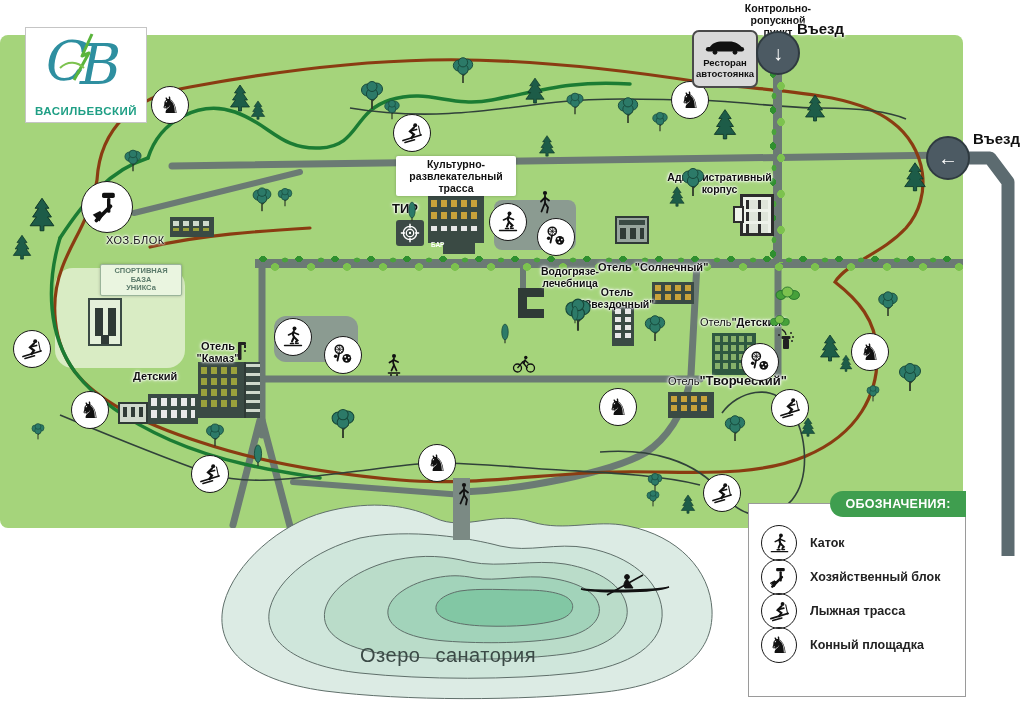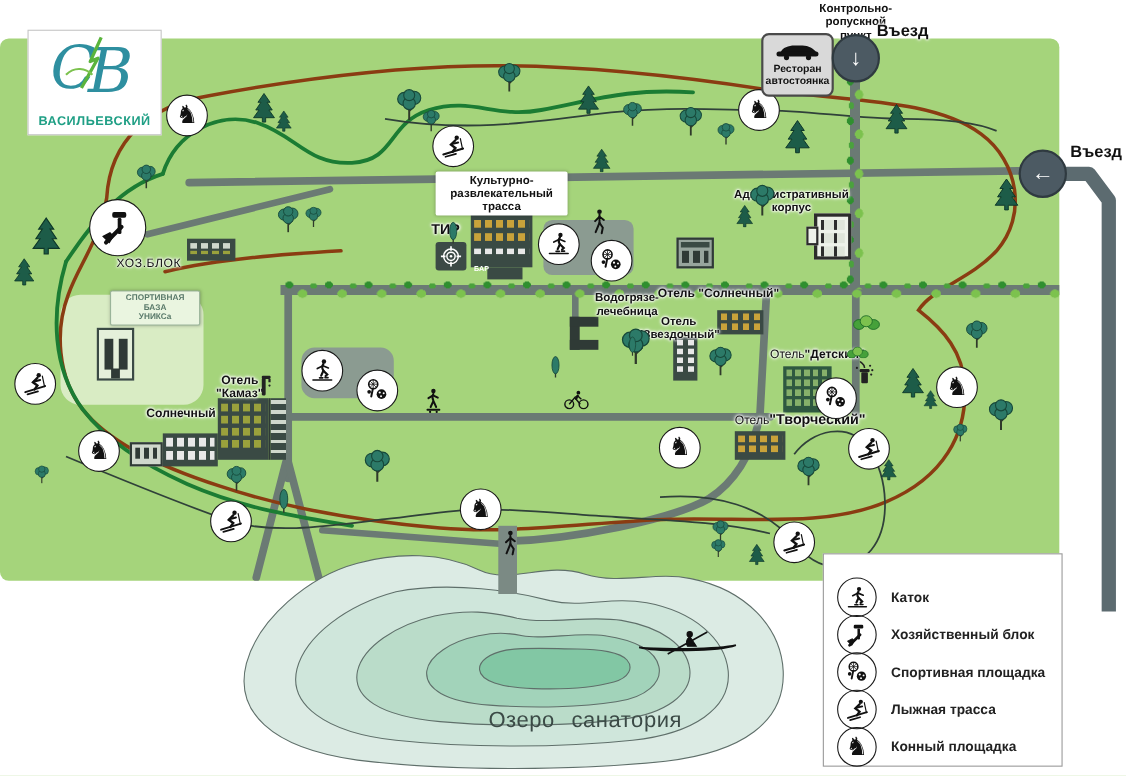--- a/index.html
+++ b/index.html
@@ -53,21 +53,21 @@
   
   #legend-tab{position:absolute;left:830px;top:491px;width:136px;height:26px;background:#3f9e4f;border-radius:13px 0 0 13px;
     color:#fff;font-weight:bold;font-size:12.5px;display:flex;align-items:center;justify-content:center;z-index:12;letter-spacing:.3px;}
   #legend-panel{position:absolute;left:748px;top:503px;width:218px;height:194px;background:#fff;border:1.5px solid #9a9a9a;
     z-index:11;box-sizing:border-box;padding-top:22px;}
   .legend-row{display:flex;align-items:center;height:34px;margin-left:12px;}
   .leg-circle{width:34px;height:34px;border-radius:50%;border:1.6px solid #1a1a1a;display:flex;align-items:center;justify-content:center;flex:0 0 auto;}
   .leg-circle svg{width:23px;height:23px;}
   .legend-row .leg-label{margin-left:13px;font-weight:bold;font-size:12.5px;color:#222;}
   #lake-wrap{position:absolute;left:210px;top:498px;width:515px;height:205px;z-index:4;}
-  #lake-label{position:absolute;left:150px;top:146px;width:260px;text-align:right;font-size:20px;color:#3b4a46;
+  #lake-label{position:absolute;left:150px;top:146px;width:260px;text-align:left;font-size:20px;color:#3b4a46;
     word-spacing:9px;letter-spacing:.5px;z-index:5;}
   #tir-box{position:absolute;left:396px;top:220px;width:28px;height:26px;background:#3c4a46;border-radius:3px;
     display:flex;align-items:center;justify-content:center;}
   #tir-box svg{width:20px;height:20px;}
 </style>
 </head>
 <body>
 
 <svg width="0" height="0" style="position:absolute" aria-hidden="true">
   <defs>
@@ -678,21 +678,21 @@
 БАЗА
 УНИКСа</div>
   <div class="lbl" style="left:538px;top:266px;width:64px;text-align:center;font-size:10.5px;">Водогрязе-
 лечебница</div>
   <div class="lbl" style="left:598px;top:261px;font-size:11px;">Отель "Солнечный"</div>
   <div class="lbl" style="left:572px;top:287px;width:90px;text-align:center;font-size:10.5px;">Отель
 "Звездочный"</div>
   <div class="lbl" style="left:700px;top:316px;font-size:11px;"><span style="font-weight:normal;">Отель</span><span>"Детский"</span></div>
   <div class="lbl" style="left:190px;top:340px;width:56px;text-align:center;font-size:11px;">Отель
 "Камаз"</div>
-  <div class="lbl" style="left:133px;top:370px;font-size:11px;">Солнечный</div>
+  <div class="lbl" style="left:133px;top:370px;font-size:11px;">Детский</div>
   <div class="lbl" style="left:668px;top:374px;font-size:11px;"><span style="font-weight:normal;">Отель</span><span style="font-size:13px;">"Творческий"</span></div>
 
   <div id="parking-sign">
     <svg width="44" height="20">
         <use href="#sym-car"></use>
       </svg>
     <div class="plabel">Ресторан
 автостоянка</div>
   </div>
 
@@ -727,35 +727,28 @@
           <div class="leg-circle">
             <svg viewBox="0 0 24 24">
               <use href="#sym-tools"></use>
             </svg>
           </div>
           <span class="leg-label">Хозяйственный блок</span>
         </div>
         <div class="legend-row">
           <div class="leg-circle">
             <svg viewBox="0 0 24 24">
-              <use href="#sym-sports"></use>
-            </svg>
-          </div>
-          <span class="leg-label">Спортивная площадка</span>
-        </div>
-        <div class="legend-row">
-          <div class="leg-circle">
-            <svg viewBox="0 0 24 24">
               <use href="#sym-skier"></use>
             </svg>
           </div>
           <span class="leg-label">Лыжная трасса</span>
         </div>
         <div class="legend-row">
           <div class="leg-circle">
             <span class="horse-glyph">♞</span>
           </div>
           <span class="leg-label">Конный площадка</span>
         </div>
       </div>
   </div>
+  <div id="legend-tab">ОБОЗНАЧЕНИЯ:</div>
 
 </div>
 
 </body></html>

